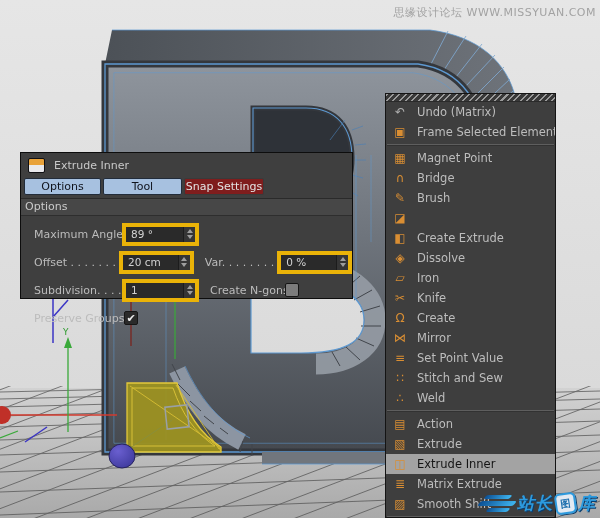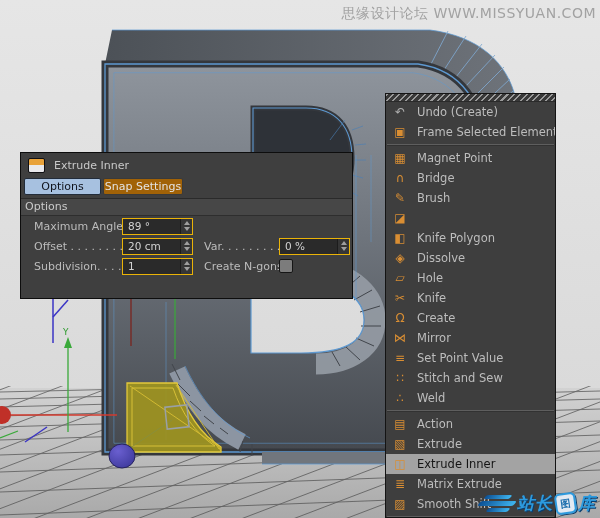--- a/index.html
+++ b/index.html
@@ -2,21 +2,21 @@
 <html><head>
 <meta charset="utf-8">
 <style>
   html,body{margin:0;padding:0;background:#777;}
   .stage{position:relative;width:600px;height:518px;overflow:hidden;
          font-family:"DejaVu Sans","Liberation Sans",sans-serif;
          background:#dfdfdf;}
   .stage svg{position:absolute;left:0;top:0;}
 
   
-  .wm-top{position:absolute;top:5px;right:4px;font-size:14px;color:#a2a2a2;
+  .wm-top{position:absolute;top:5px;right:4px;font-size:11px;color:#a2a2a2;
           letter-spacing:.5px;white-space:nowrap;}
   .wm-logo{position:absolute;right:4px;bottom:3px;display:flex;align-items:center;
            gap:2px;z-index:30;}
   .flame{position:relative;width:36px;height:20px;}
   .flame i{position:absolute;display:block;background:linear-gradient(90deg,#0b4f94,#3fb6f0);
            border-radius:2px;transform:skewX(-38deg);}
   .flame .f1{left:6px;top:1px;width:26px;height:4px;}
   .flame .f2{left:0px;top:7px;width:36px;height:5px;}
   .flame .f3{left:8px;top:14px;width:22px;height:4px;}
   .wm-logo .zz{font-size:17px;font-weight:bold;font-style:italic;color:#2d9ade;
@@ -29,28 +29,28 @@
   
   .dialog{position:absolute;left:20px;top:152px;width:331px;height:145px;
           background:#3f3f3f;border:1px solid #0d0d0d;z-index:10;font-size:11px;color:#bcbcbc;}
   .dtitle{height:25px;display:flex;align-items:center;padding-left:7px;color:#c9c9c9;}
   .cube{width:15px;height:13px;border:1px solid #101014;border-radius:2px;margin-right:9px;
         background:linear-gradient(180deg,#e8a23a 0 45%,#e9e9ec 45%);}
   .tabs{display:flex;gap:2px;padding:0 3px;height:17px;}
   .tab{flex:0 0 auto;display:flex;align-items:center;justify-content:center;
        border:1px solid #222c3a;border-radius:2px;box-sizing:border-box;}
   .tab.blue{background:#a7c1e0;color:#10131c;}
-  .tab.gray{background:#a16207;color:#e3e3e3;border-color:#3a3a3a;}
+  .tab.gray{background:#7f1d1d;color:#e3e3e3;border-color:#3a3a3a;}
   .tab.t1{width:77px;} .tab.t2{width:79px;} .tab.t3{width:80px;}
   .dsection{height:16px;line-height:16px;padding-left:4px;margin-top:3px;background:#474747;
             border-top:1px solid #2a2a2a;border-bottom:1px solid #2e2e2e;color:#cbcbcb;}
-  .drow{display:flex;align-items:center;height:20px;padding-left:13px;}
+  .drow{display:flex;align-items:center;height:20px;padding-left:13px;margin-top:8px;}
   .dlab{width:88px;white-space:nowrap;overflow:hidden;}
   .dlab2{width:75px;margin-left:11px;white-space:nowrap;overflow:hidden;}
-  .dfield{width:69px;height:15px;background:#2a2a2a;border:1px solid #eab308;
+  .dfield{width:69px;height:15px;background:#2a2a2a;border:4px solid #eab308;
           display:flex;align-items:stretch;box-sizing:content-box;}
   .dval{flex:1;display:flex;align-items:center;padding-left:5px;font-size:10.5px;color:#d2d2d2;}
   .step{width:11px;border-left:1px solid #1c1c1c;background:#353535;display:flex;
         flex-direction:column;align-items:center;justify-content:center;gap:2px;}
   .step i{display:block;width:0;height:0;border-left:3px solid transparent;border-right:3px solid transparent;}
   .step .up{border-bottom:4px solid #9e9e9e;}
   .step .dn{border-top:4px solid #9e9e9e;}
   .cb{width:12px;height:12px;background:#2a2a2a;border:1px solid #161616;border-radius:2px;
       display:flex;align-items:center;justify-content:center;font-size:11px;color:#ececec;line-height:1;}
   .cb.gray{background:#7c7c7c;}
@@ -245,20 +245,21 @@
 
   <div class="wm-top">思缘设计论坛  WWW.MISSYUAN.COM</div>
 
   <div class="dialog">
     <div class="dtitle">
       <span class="cube"></span>
       <span>Extrude Inner</span>
     </div>
     <div class="tabs">
       <div class="tab blue t1">Options</div>
+      <div class="tab blue t2">Tool</div>
       <div class="tab gray t3">Snap Settings</div>
     </div>
     <div class="dsection">Options</div>
 
     <div class="drow">
       <span class="dlab">Maximum Angle</span>
       <span class="dfield">
         <span class="dval">89 °</span>
         <span class="step">
             <i class="up"></i>
@@ -292,28 +293,32 @@
         <span class="dval">1</span>
         <span class="step">
             <i class="up"></i>
             <i class="dn"></i>
           </span>
       </span>
       <span class="dlab2">Create N-gons</span>
       <span class="cb gray"></span>
     </div>
 
+    <div class="drow">
+      <span class="dlab" style="width:90px">Preserve Groups</span>
+      <span class="cb">✔</span>
+    </div>
   </div>
 
   <div class="menu">
     <div class="hatch"></div>
     <div id="menu-groups">
         <div class="menu-row">
           <span class="mi gray">↶</span>
-          <span class="ml">Undo (Create)</span>
+          <span class="ml">Undo (Matrix)</span>
         </div>
         <div class="menu-row">
           <span class="mi">▣</span>
           <span class="ml">Frame Selected Elements</span>
         </div>
         <div class="menu-sep"></div>
         <div class="menu-row">
           <span class="mi">▦</span>
           <span class="ml">Magnet Point</span>
         </div>
@@ -323,29 +328,29 @@
         </div>
         <div class="menu-row">
           <span class="mi">✎</span>
           <span class="ml">Brush</span>
         </div>
         <div class="menu-row">
           <span class="mi">◪</span>
         </div>
         <div class="menu-row">
           <span class="mi">◧</span>
-          <span class="ml">Knife Polygon</span>
+          <span class="ml">Create Extrude</span>
         </div>
         <div class="menu-row">
           <span class="mi">◈</span>
           <span class="ml">Dissolve</span>
         </div>
         <div class="menu-row">
           <span class="mi">▱</span>
-          <span class="ml">Hole</span>
+          <span class="ml">Iron</span>
         </div>
         <div class="menu-row">
           <span class="mi">✂</span>
           <span class="ml">Knife</span>
         </div>
         <div class="menu-row">
           <span class="mi">Ω</span>
           <span class="ml">Create</span>
         </div>
         <div class="menu-row">

